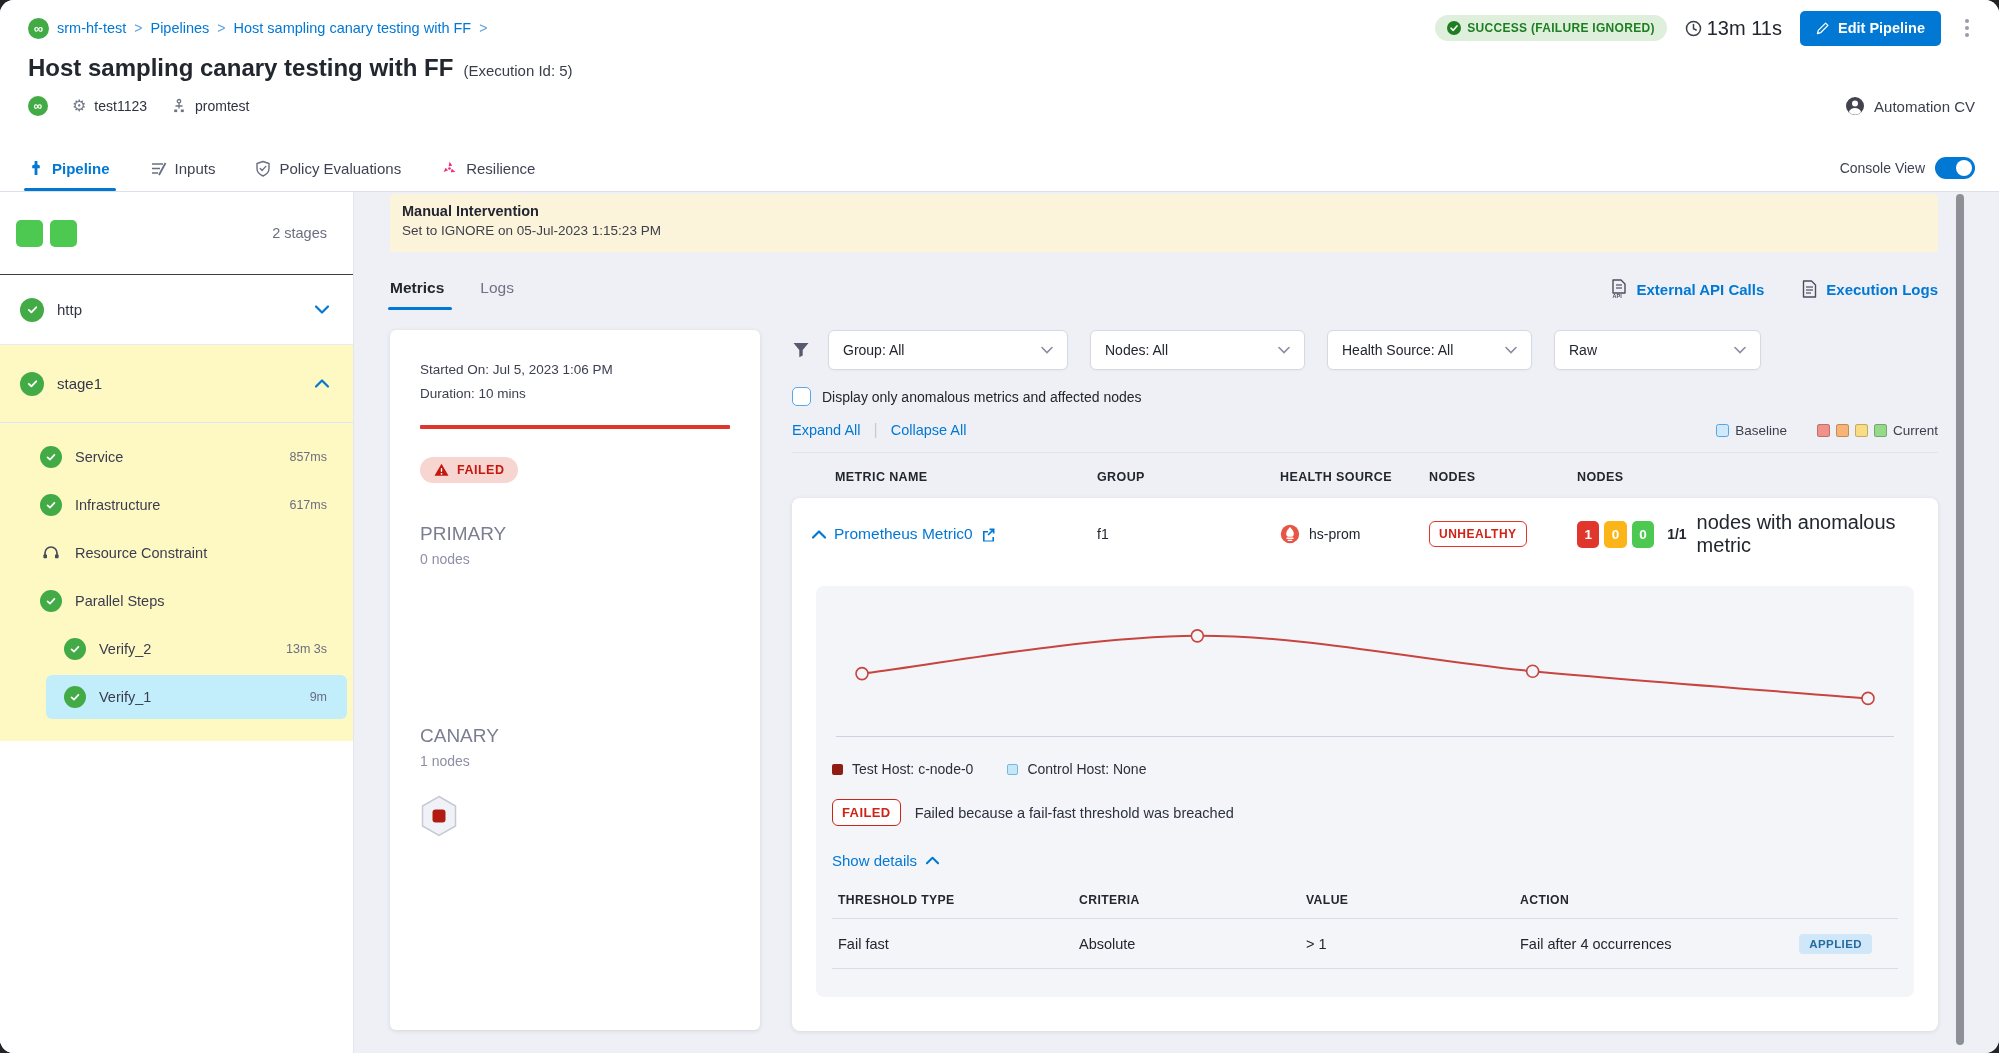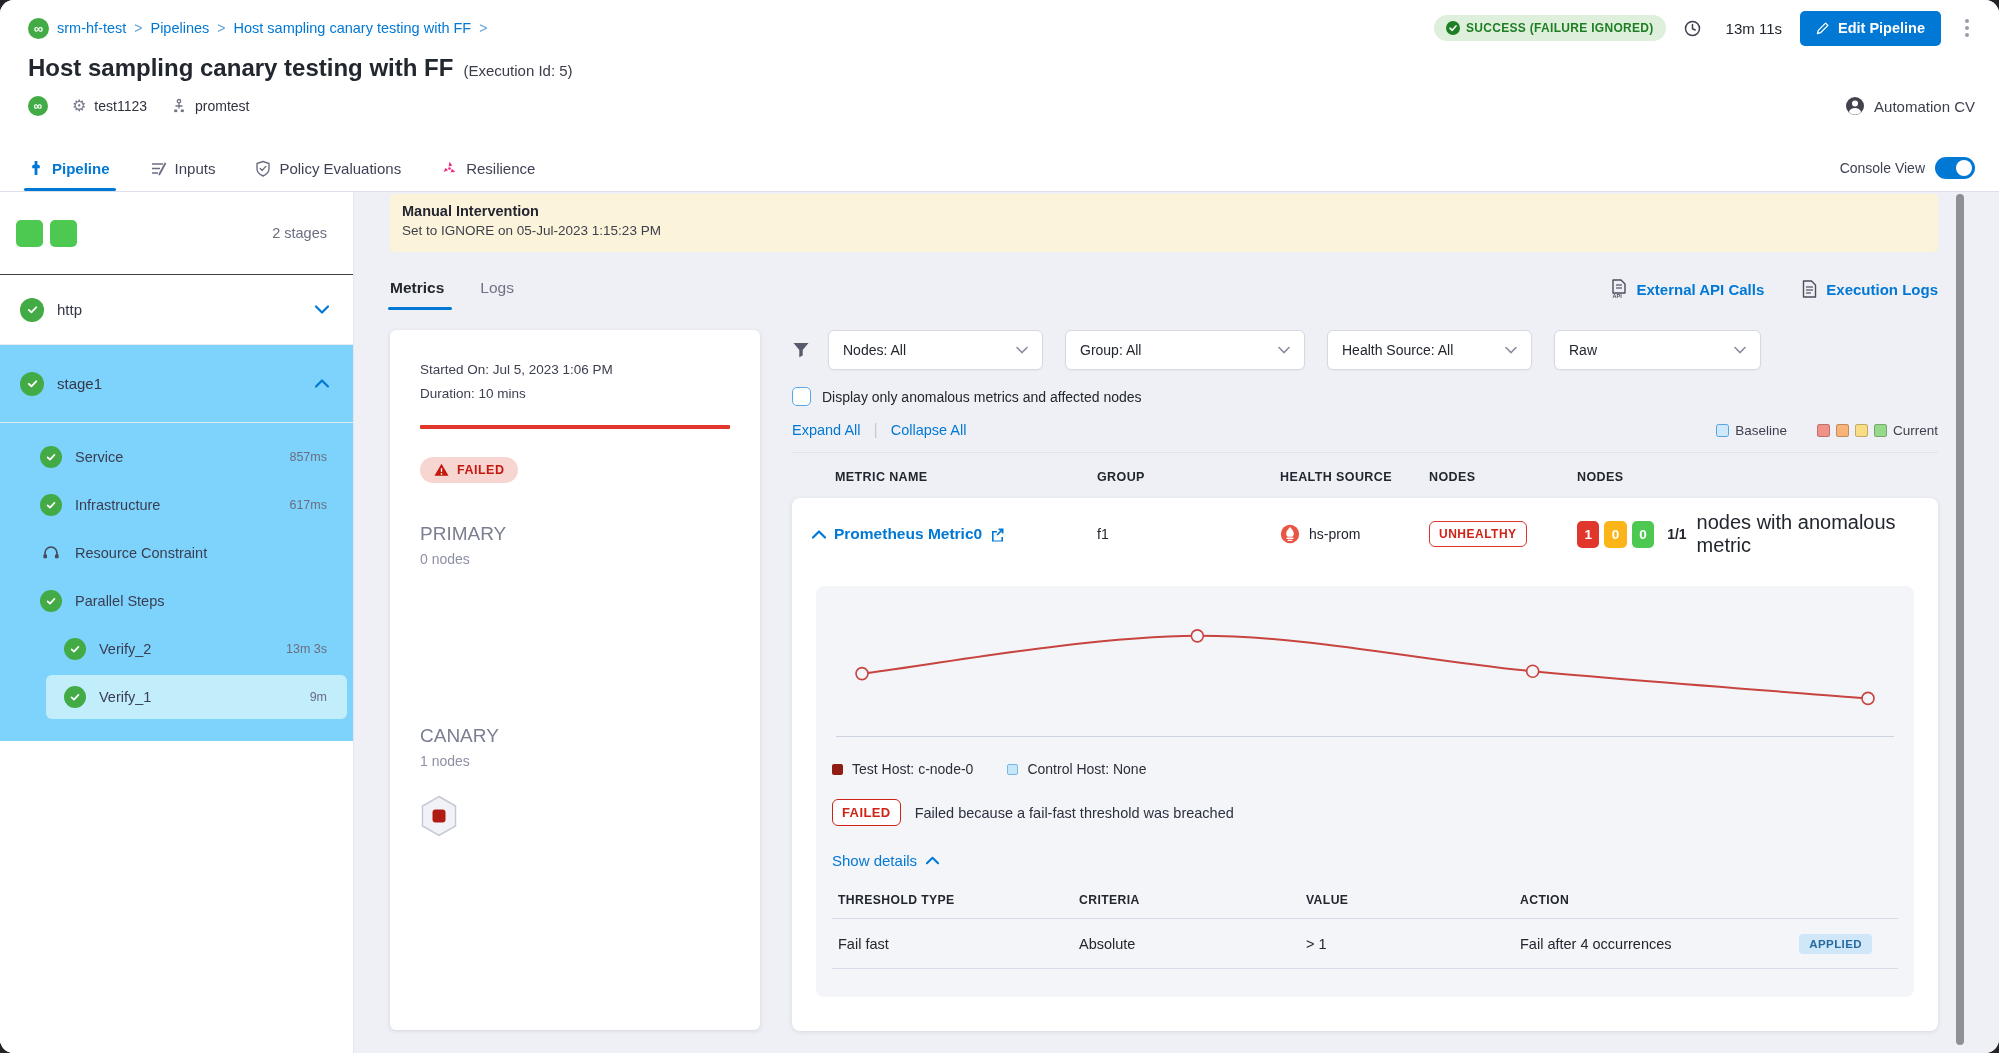--- a/index.html
+++ b/index.html
@@ -17,21 +17,21 @@
 .header{height:145px;background:#fff;padding:13px 24px 0 28px}
 .hrow1{display:flex;align-items:center;height:30px}
 .breadcrumb{display:flex;align-items:center;gap:8px;font-size:14.5px;color:var(--accent-blue)}
 .logo-badge{width:21px;height:21px;border-radius:50%;background:var(--success-green);color:#fff;
   display:flex;align-items:center;justify-content:center;font-size:13px;font-weight:bold;line-height:1}
 .crumb{color:var(--accent-blue);cursor:pointer}
 .crumb-sep{color:#5b9fd8;font-size:14px}
 .hright{margin-left:auto;display:flex;align-items:center;gap:18px}
 .status-badge{display:inline-flex;align-items:center;gap:6px;background:#def0dc;color:#1e7e22;
   font-size:12px;font-weight:bold;letter-spacing:.3px;border-radius:13px;height:26px;padding:0 12px}
-.dur{display:inline-flex;align-items:center;gap:25px;font-size:15px;color:var(--text);font-weight:500}
+.dur{display:inline-flex;align-items:center;gap:5px;font-size:20px;color:var(--text);font-weight:500}
 .btn-primary{display:inline-flex;align-items:center;gap:8px;background:var(--accent-blue);color:#fff;border:none;
   height:35px;padding:0 16px;border-radius:5px;font-size:14.5px;font-weight:600;cursor:pointer;font-family:inherit}
 .kebab{display:flex;flex-direction:column;gap:3px;padding:4px 6px;cursor:pointer}
 .kebab i{width:4px;height:4px;border-radius:50%;background:#9a9dab}
 .hrow2{display:flex;align-items:baseline;gap:10px;margin-top:11px}
 .title{font-size:24px;font-weight:700;color:var(--text)}
 .exec-id{font-size:15px;color:#3a3d49}
 .hrow3{display:flex;align-items:center;margin-top:14px}
 .tag{display:inline-flex;align-items:center;gap:8px;margin-right:24px;font-size:14px;color:#30333f}
 .tag .gear{font-family:"DejaVu Sans",sans-serif;font-size:16px;color:#777b8c;line-height:1}
@@ -53,21 +53,21 @@
 .body{display:flex;height:861px;position:relative;background:var(--main-bg)}
 
 
 .sidebar{width:354px;background:#fff;border-right:1px solid #e4e6ef;flex-shrink:0}
 .sb-top{height:83px;display:flex;align-items:center;padding:0 26px 0 16px;border-bottom:1px solid #404040}
 .sq{width:27px;height:27px;border-radius:5px;background:var(--node-green);margin-right:7px}
 .sb-count{margin-left:auto;font-size:14.5px;color:var(--text2)}
 .sb-stage{height:70px;display:flex;align-items:center;padding:0 24px 0 20px;border-bottom:1px solid #e9eaf1;cursor:pointer}
 .sb-stage .lbl{font-size:15px;color:#343748;margin-left:13px}
 .sb-stage .chev{margin-left:auto;color:var(--accent-blue)}
-.stage1-wrap{background:#7dd3fc;padding-bottom:22px}
+.stage1-wrap{background:#fef9c3;padding-bottom:22px}
 .stage1-wrap .sb-stage{height:78px;border-bottom:1px solid #d9e9f1}
 .steps{padding-top:10px}
 .sb-step{height:48px;display:flex;align-items:center;padding-left:40px;cursor:pointer}
 .sb-step .lbl{font-size:14.5px;color:#3a3d50;margin-left:13px}
 .sb-step .time{margin-left:auto;padding-right:26px;font-size:12.5px;color:var(--text2)}
 .sb-step.indent{padding-left:64px}
 .sb-step.selected{margin:2px 6px 0 46px;padding-left:18px;height:44px;background:var(--selected-step-bg);border-radius:6px}
 .sb-step.selected .time{padding-right:20px}
 .check{width:24px;height:24px;border-radius:50%;background:var(--success-green);display:flex;align-items:center;justify-content:center;flex-shrink:0}
 .check.sm{width:22px;height:22px}
@@ -119,21 +119,21 @@
 .lsq{width:13px;height:13px;border-radius:2.5px;border:1px solid rgba(0,0,0,.22);display:inline-block}
 .legend .gap{width:18px}
 .sect-divider{border-bottom:1px solid #e0e2ec;margin-top:13px}
 
 .theader{display:grid;grid-template-columns:285px 183px 149px 148px 1fr;padding-left:20px;margin-top:17px;
   font-size:12.5px;font-weight:bold;letter-spacing:.4px;color:var(--text)}
 .theader .h1{padding-left:23px}
 .mcard{margin-top:14px;background:#fff;border-radius:8px;box-shadow:0 1px 4px rgba(96,97,112,.16);padding-bottom:34px}
 .mrow{display:grid;grid-template-columns:285px 183px 149px 148px 1fr;padding-left:20px;height:72px;align-items:center}
 .mname{display:flex;align-items:center;gap:8px}
-.mlink{color:var(--accent-blue);font-size:15.5px;font-weight:700;cursor:pointer}
+.mlink{color:var(--accent-blue);font-size:15.5px;font-weight:400;cursor:pointer}
 .cell{font-size:14px;color:var(--text)}
 .hsrc{display:flex;align-items:center;gap:9px;font-size:14px;color:var(--text)}
 .risk-badge{display:inline-block;border:1px solid #e0362c;color:var(--error-red);background:#fffdfd;
   font-size:12px;font-weight:bold;letter-spacing:.5px;padding:5px 9px;border-radius:6px}
 .nodes-cell{display:flex;align-items:center;gap:5px}
 .nbadge{width:24px;height:27px;border-radius:5px;color:#fff;font-size:13.5px;font-weight:bold;
   display:flex;align-items:center;justify-content:center}
 .nb-red{background:#e0362c}.nb-amber{background:var(--warning-yellow)}.nb-green{background:var(--node-green)}
 .nratio{font-weight:bold;font-size:14px;color:var(--text);margin-left:8px}
 .ntext{font-size:20px;color:var(--text);margin-left:5px}
@@ -435,28 +435,28 @@
               </svg>
           </div>
         </div>
 
         <div class="right-col">
 
           <div class="filter-row">
             <svg class="funnel" width="18" height="18" viewBox="0 0 18 18">
                 <path d="M1.5 2h15l-5.8 7v5.5l-3.4 1.8V9z" fill="currentColor"></path>
               </svg>
+            <span class="dd w1">
+              <span>Group: All</span>
+              <svg class="dchev" width="12" height="8" viewBox="0 0 12 8">
+                  <polyline points="1,1.5 6,6.5 11,1.5" fill="none" stroke="currentColor" stroke-width="1.6" stroke-linecap="round"></polyline>
+                </svg>
+            </span>
             <span class="dd w2">
               <span>Nodes: All</span>
-              <svg class="dchev" width="12" height="8" viewBox="0 0 12 8">
-                  <polyline points="1,1.5 6,6.5 11,1.5" fill="none" stroke="currentColor" stroke-width="1.6" stroke-linecap="round"></polyline>
-                </svg>
-            </span>
-            <span class="dd w1">
-              <span>Group: All</span>
               <svg class="dchev" width="12" height="8" viewBox="0 0 12 8">
                   <polyline points="1,1.5 6,6.5 11,1.5" fill="none" stroke="currentColor" stroke-width="1.6" stroke-linecap="round"></polyline>
                 </svg>
             </span>
             <span class="dd w3">
               <span>Health Source: All</span>
               <svg class="dchev" width="12" height="8" viewBox="0 0 12 8">
                   <polyline points="1,1.5 6,6.5 11,1.5" fill="none" stroke="currentColor" stroke-width="1.6" stroke-linecap="round"></polyline>
                 </svg>
             </span>

